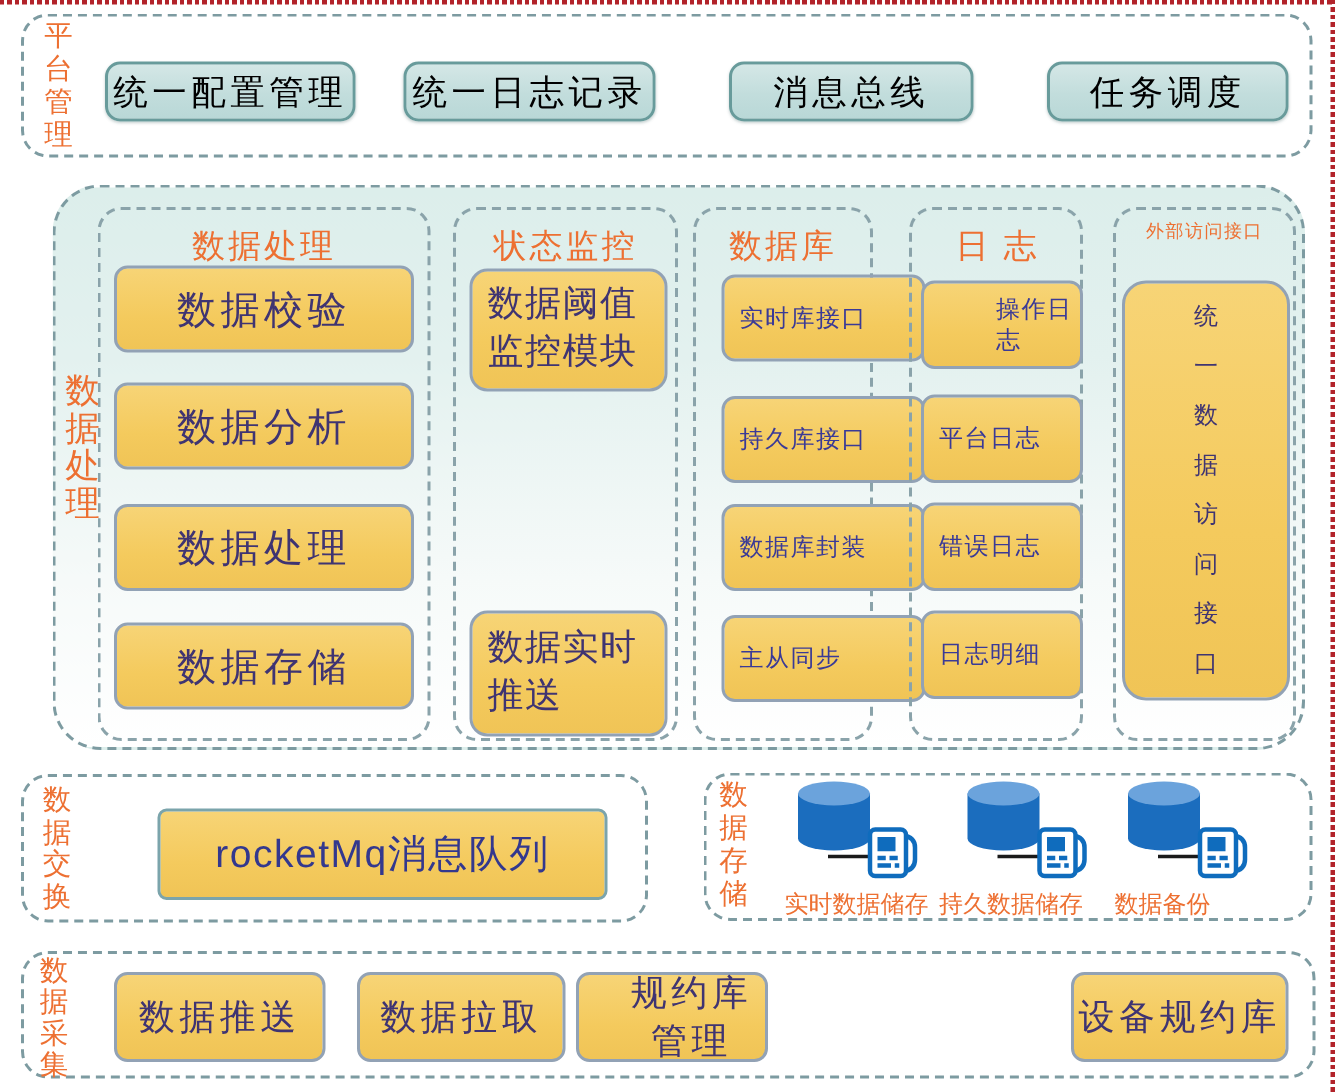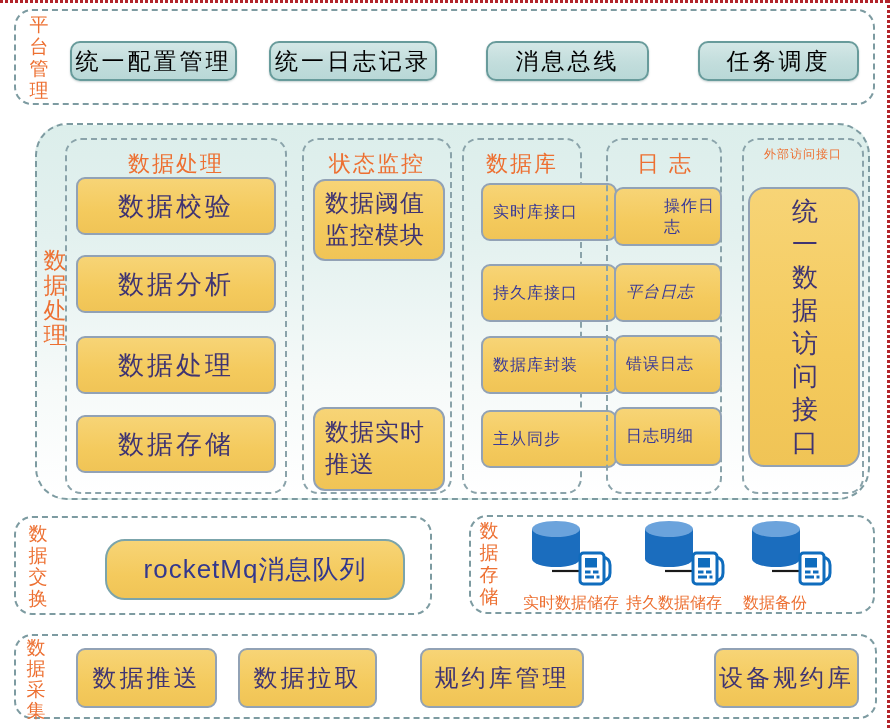--- a/index.html
+++ b/index.html
@@ -65,36 +65,36 @@
   .g2 .yb0 { top:39px;  height:82px; }
   .g2 .yb1 { top:155px; height:80px; }
   .g2 .yb2 { top:267px; height:84px; }
 
   
   .smallbox { font-family:"Liberation Sans", sans-serif; font-size:16px; color:#3a3a97;
     padding-left:10px; letter-spacing:1px; }
   .g3 .ybox { left:5px; width:136px; height:58px;margin-left:12px; }
   .g3 .yb0 { top:43px; } .g3 .yb1 { top:124px; } .g3 .yb2 { top:196px; } .g3 .yb3 { top:270px; }
   .g4 .ybox { left:6px; width:108px; height:59px; }
-  .g4 .yb0 { top:47px;padding-left:48px; } .g4 .yb1 { top:123px;font-style:italic; } .g4 .yb2 { top:195px; } .g4 .yb3 { top:267px; }
+  .g4 .yb0 { top:47px;padding-left:48px; } .g4 .yb1 { top:123px; } .g4 .yb2 { top:195px; } .g4 .yb3 { top:267px; }
 
   
   .g5 .tall { position:absolute; left:4px; top:47px; width:112px; height:280px;
     background:linear-gradient(180deg,#f7d476 0%,#f4ca5d 60%,#f0c456 100%);
     border:2px solid #92a2b5; border-radius:16px;
     display:flex; align-items:center; justify-content:center; }
-  .g5 .tall span { display:block; width:24px; color:#3f3472; font-size:26px;
+  .g5 .tall span { display:block; width:24px; color:#3f3472; font-size:16px;
     line-height:33px; text-align:center; word-break:break-all;font-family:Liberation Serif, serif; }
 
   
   .band-exchange { left:14px; top:516px; width:418px; height:99px; }
   .band-exchange .vlabel { left:11px; top:5px; width:22px; font-size:19px; line-height:21.5px; }
   .mq-box { position:absolute; left:89px; top:21px; width:300px; height:61px;
     background:linear-gradient(180deg,#f7d476 0%,#f4ca5d 60%,#f0c456 100%);
-    border:2px solid #7ba4ab; border-radius:20px;
+    border:2px solid #7ba4ab; border-radius:6px;
     display:flex; align-items:center; justify-content:center;
     font-family:"Liberation Sans", sans-serif; font-size:26px; color:#33388e; letter-spacing:1px; }
 
   
   .band-storage { left:469px; top:515px; width:406px; height:99px; }
   .band-storage .vlabel { left:7px; top:3px; width:22px; font-size:19px; line-height:22px; }
   .db-item { position:absolute; top:3px; width:110px; height:92px; }
   .db-0 { left:54px; } .db-1 { left:167px; } .db-2 { left:274px; }
   .db-item svg { position:absolute; left:0; top:0; }
   .db-label { position:absolute; top:73px; width:110px; text-align:center;
@@ -102,21 +102,21 @@
   .db-0 .db-label { left:-9px; }
   .db-1 .db-label { left:-19px; }
   .db-2 .db-label { left:-25px; }
 
   
   .band-collection { left:14px; top:634px; width:863px; height:85px; }
   .band-collection .vlabel { left:9px; top:1px; width:22px; font-size:19px; line-height:21px; }
   .band-collection .ybox { top:12px; height:60px; font-size:24px; letter-spacing:3px; }
   .c0 { left:60px;  width:141px; }
   .c1 { left:222px; width:139px; }
-  .c2 { left:404px; width:164px; }
+  .c2 { left:368px; width:128px;padding-left:26px; }
   .c3 { left:547px; width:127px; }
   .c4 { left:698px; width:145px; }
 </style>
 </head>
 <body>
 
 <div class="canvas">
 
   <div class="redline-top"></div>
   <div class="redline-right"></div>

